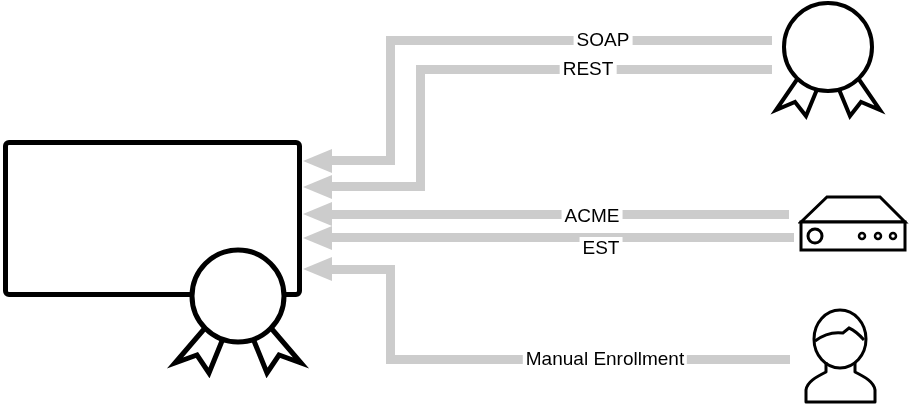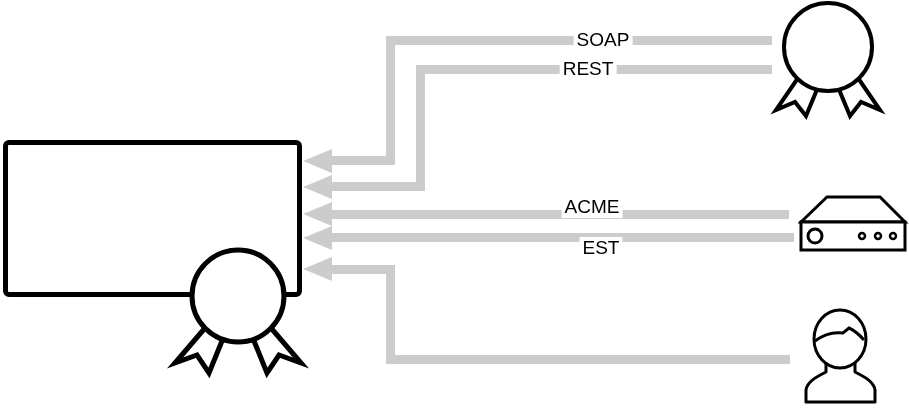--- a/index.html
+++ b/index.html
@@ -71,16 +71,17 @@
   </div>
 
   <svg class="icon-svg" style="left:797px;top:302px" width="96" height="104" viewBox="0 0 96 104">
     <ellipse class="stroke" cx="43" cy="37" rx="26" ry="29" fill="none" stroke-width="3"></ellipse>
     <path class="stroke" d="M18,39 Q31,29 46,31 L52,26 Q59,29 67,38" fill="none" stroke-width="3"></path>
     <path class="stroke" d="M29,60 L29,70 C19,75 10,80 9,88 L9,100 L78,100 L78,88 C77,80 68,75 58,70 L58,60" fill="none" stroke-width="3" stroke-linejoin="round"></path>
   </svg>
 
   <div class="lbl" style="left:603px;top:40px">SOAP</div>
   <div class="lbl" style="left:588px;top:69px">REST</div>
-  <div class="lbl" style="left:592px;top:207px">ACME</div>
+  <div class="lbl" style="left:592px;top:216px">ACME</div>
   <div class="lbl" style="left:601px;top:248px">EST</div>
+  <div class="lbl" style="left:605px;top:359px">Manual Enrollment</div>
 
 </div>
 
 </body></html>

